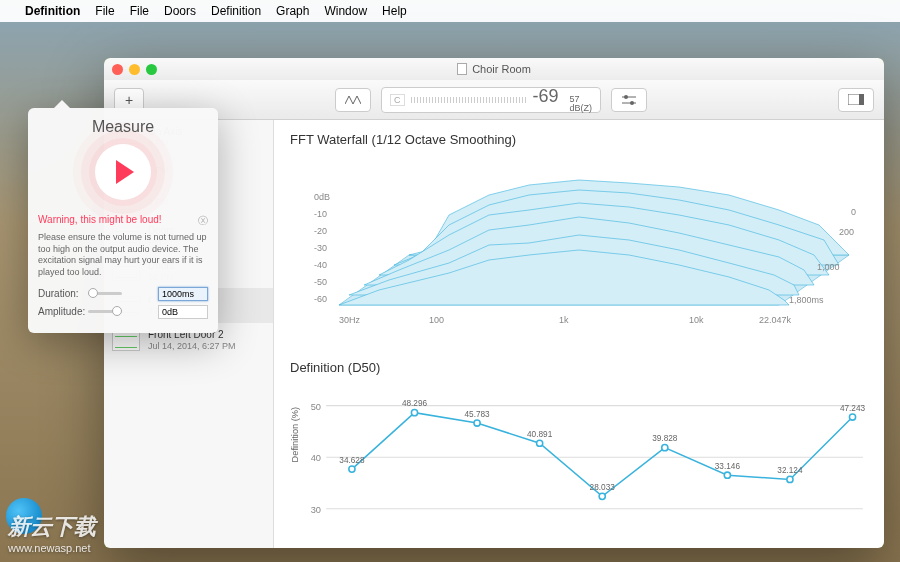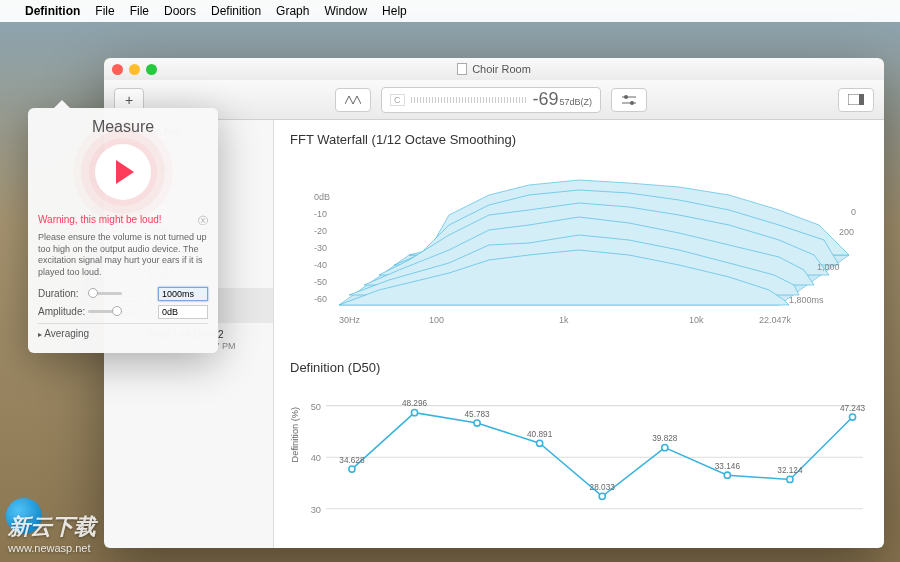--- a/index.html
+++ b/index.html
@@ -96,21 +96,21 @@
     <div class="tb-btn" style="width:36px">
       <svg width="16" height="12">
           <polyline points="0,10 4,2 8,10 12,2 16,10" stroke="#666" fill="none"></polyline>
         </svg>
     </div>
     <div class="tb-group" style="min-width:220px">
       <span style="font-size:9px;color:#aaa;border:1px solid #ddd;padding:0 3px">C</span>
       <span style="flex:1;height:6px;background:repeating-linear-gradient(90deg,#ccc 0 1px,transparent 1px 3px);"></span>
       <span class="level-display">
         <span>-69</span>
-        <span class="frac" style="display:inline-flex;flex-direction:row;margin-left:1px">
+        <span class="frac" style="display:inline-flex;flex-direction:column;margin-left:11px">
           <span>57</span>
           <span>dB(Z)</span>
         </span>
       </span>
     </div>
     <div class="tb-btn" style="width:36px">
       <svg width="14" height="10">
           <line x1="0" y1="2" x2="14" y2="2" stroke="#666"></line>
           <circle cx="4" cy="2" r="2" fill="#666"></circle>
           <line x1="0" y1="8" x2="14" y2="8" stroke="#666"></line>
@@ -270,20 +270,19 @@
       </div>
     <input class="field-input" value="1000ms" style="">
   </div>
   <div class="field-row">
     <label>Amplitude:</label>
     <div class="slider">
         <div class="knob" style="left:calc(100% - 10px)"></div>
       </div>
     <input class="field-input plain" value="0dB" style="">
   </div>
-  <div class="section-hdr collapsed">Averaging</div>
 </div>
 
 <div class="wlogo"></div>
 <div class="watermark">
   <span>新云下载</span>
   <span class="url">www.newasp.net</span>
 </div>
 
 </body></html>

